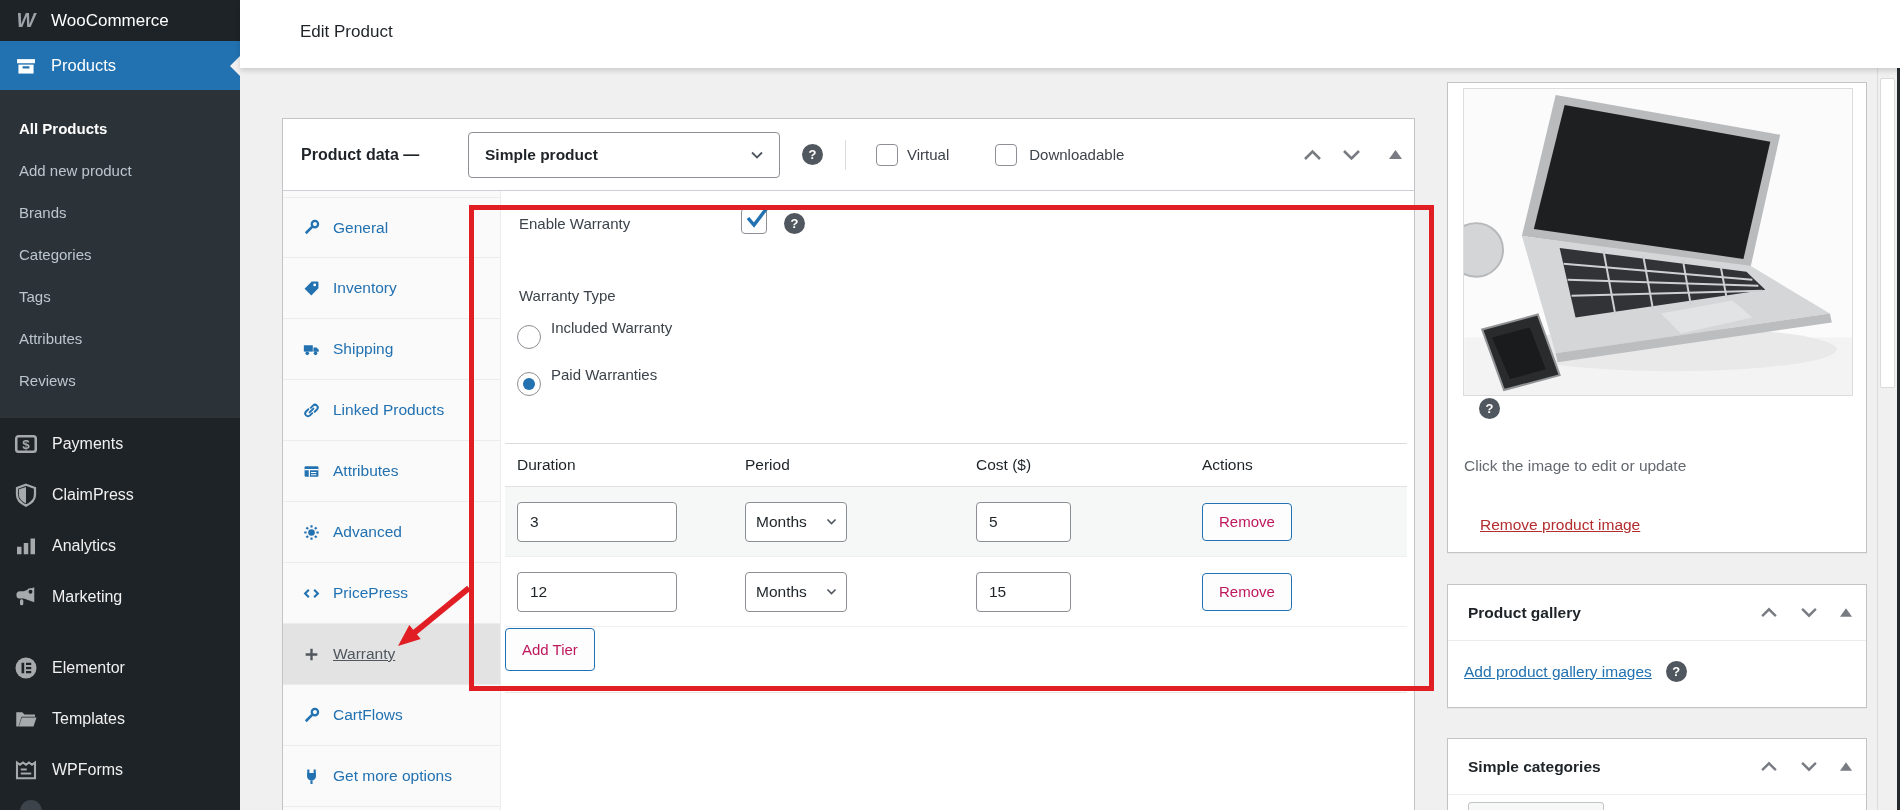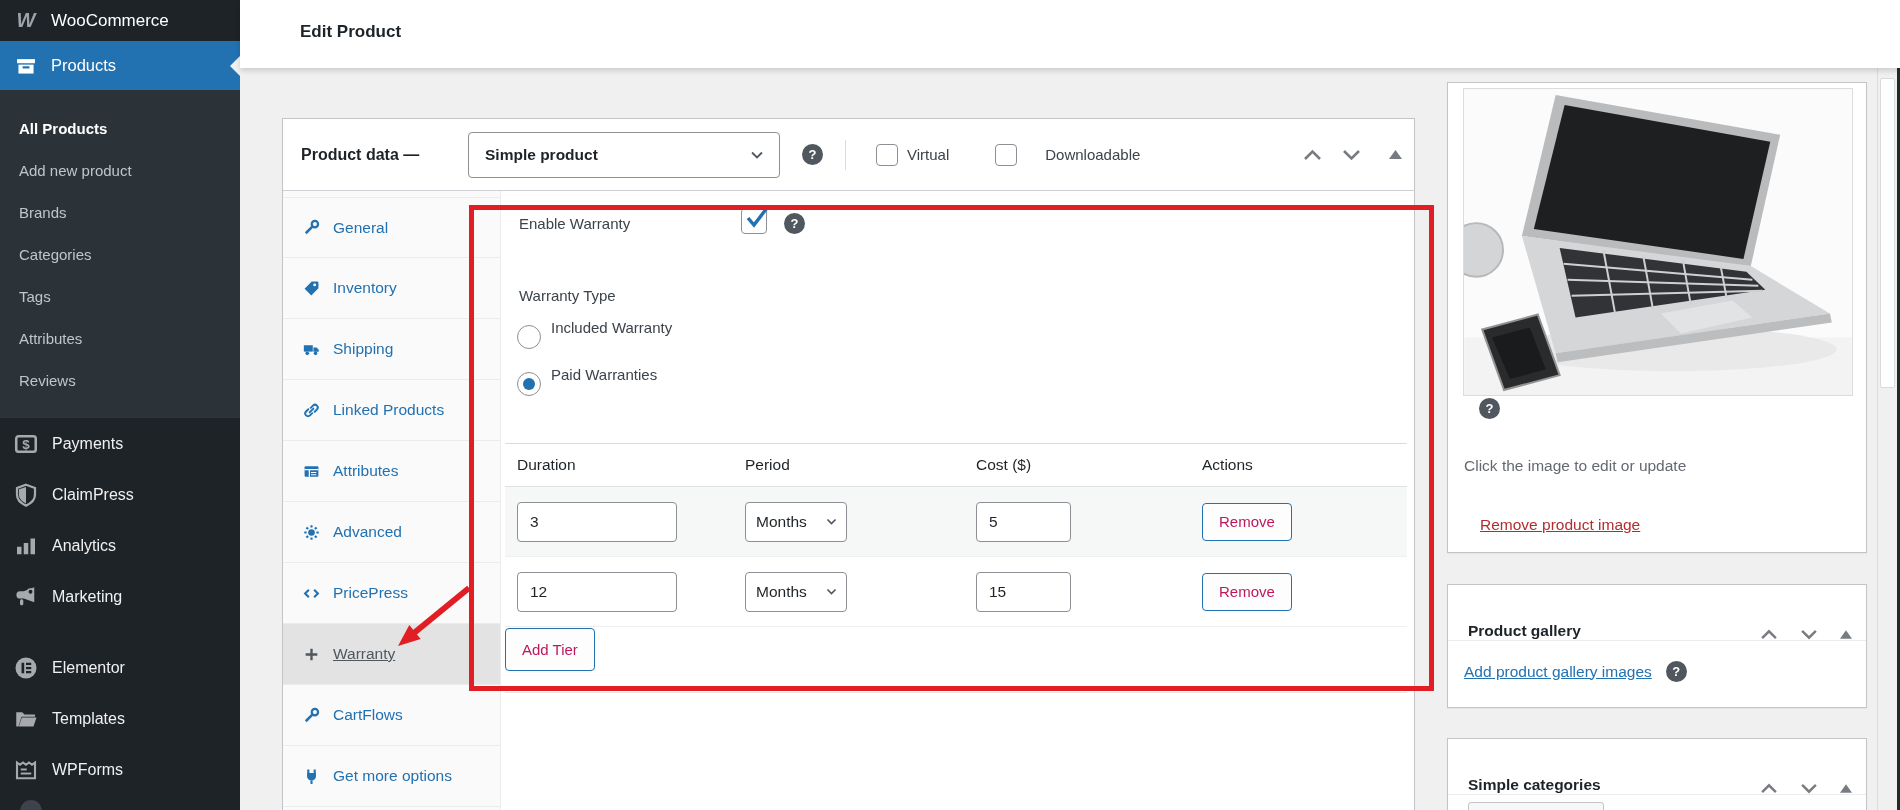--- a/index.html
+++ b/index.html
@@ -16,21 +16,21 @@
   .submenu { background:#2c3338; padding:18px 0 16px 0; }
   .submenu .sub-item { height:42px; line-height:42px; padding-left:19px; font-size:15px; color:#bcc6cf; cursor:pointer; }
   .submenu .sub-item.active { color:#fff; font-weight:bold; }
   .mainmenu .menu-item { height:51px; display:flex; align-items:center; padding-left:13px; gap:13px; font-size:16px; color:#f0f0f1; cursor:pointer; }
   .menu-gap { height:20px; }
   .micon { width:26px; height:26px; display:flex; align-items:center; justify-content:center; flex:none; }
   .collapse-hint { position:absolute; left:20px; bottom:-12px; width:22px; height:22px; border-radius:50%; background:#3c434a; }
 
   
   #topbar { position:absolute; left:240px; top:0; width:1660px; height:68px; background:#fff; box-shadow:0 3px 5px rgba(0,0,0,0.14); z-index:5; }
-  #topbar .tb-title { position:absolute; left:60px; top:22px; font-size:17px; font-weight:bold; color:#1d2327; }
+  #topbar .tb-title { position:absolute; left:60px; top:22px; font-size:17px; font-weight:normal; color:#1d2327; }
   .tb-action { position:absolute; top:8px; width:110px; text-align:center; color:#50575e; cursor:pointer; }
   .tb-action .lbl { font-size:14.5px; margin-top:5px; color:#646970; }
   #tb-activity { left:1655px; }
 
   
   #panel { position:absolute; left:282px; top:118px; width:1133px; height:692px; background:#fff; border:1px solid #c3c4c7; box-shadow:0 1px 1px rgba(0,0,0,.04); }
   #panel-header { height:72px; display:flex; align-items:center; border-bottom:1px solid #ccd0d4; padding:0 8px 0 18px; }
   #pd-title { font-size:16px; font-weight:bold; color:#1d2327; width:167px; }
   .pd-select { width:312px; height:46px; border:1px solid #8c8f94; border-radius:4px; background:#fff; display:flex; align-items:center; justify-content:space-between; padding:0 14px 0 16px; font-size:15.5px; font-weight:600; color:#1d2327; cursor:pointer; }
   .help-tip { width:21px; height:21px; border-radius:50%; background:#50575e; color:#fff; font-size:13px; font-weight:bold; display:flex; align-items:center; justify-content:center; flex:none; cursor:default; }
@@ -71,21 +71,21 @@
   #red-rect { position:absolute; left:469px; top:205px; width:965px; height:486px; border:5px solid #e01e24; pointer-events:none; z-index:8; }
   #red-arrow { position:absolute; left:370px; top:570px; width:130px; height:95px; pointer-events:none; z-index:9; }
 
   
   .box { position:absolute; background:#fff; border:1px solid #c3c4c7; box-shadow:0 1px 1px rgba(0,0,0,.04); }
   #img-box { left:1447px; top:82px; width:420px; height:471px; }
   #img-box .pimg { position:absolute; left:15px; top:5px; width:390px; height:308px; border:1px solid #dcdcde; cursor:pointer; }
   #img-box .help-tip { position:absolute; left:31px; top:315px; }
   #img-hint { position:absolute; left:16px; top:374px; font-size:15.5px; color:#646970; }
   #img-remove { position:absolute; left:32px; top:433px; font-size:15.5px; color:#b32d2e; text-decoration:underline; cursor:pointer; }
-  .box-header { height:56px; display:flex; align-items:flex-end; justify-content:space-between; padding:0 14px 0 20px; border-bottom:1px solid #ececec; }
+  .box-header { height:56px; display:flex; align-items:center; justify-content:space-between; padding:0 14px 0 20px; border-bottom:1px solid #ececec; }
   .box-title { font-size:15.5px; font-weight:bold; color:#1d2327; }
   .box-arrows { display:flex; align-items:center; gap:22px; }
   #gallery-box { left:1447px; top:584px; width:420px; height:124px; }
   #gallery-body { display:flex; align-items:center; gap:14px; padding:20px 0 0 16px; }
   #gallery-link { font-size:15.5px; color:#2271b1; text-decoration:underline; cursor:pointer; }
   #cats-box { left:1447px; top:738px; width:420px; height:120px; }
   #cats-partial { position:absolute; left:20px; top:63px; width:136px; height:40px; border:1px solid #c3c4c7; background:#f6f7f7; border-radius:3px 3px 0 0; }
 
   
   #scroll-track { position:absolute; left:1877px; top:68px; width:20px; height:742px; background:#f0f0f1; border-left:1px solid #dcdcde; }
@@ -216,21 +216,21 @@
         <span>Simple product</span>
         <svg width="16" height="16" viewBox="0 0 16 16">
             <path d="M3 5.5 8 10.5 13 5.5" fill="none" stroke="#50575e" stroke-width="1.8"></path>
           </svg>
       </div>
       <span class="help-tip" style="margin-left:22px">?</span>
       <span class="hdr-divider"></span>
       <span class="cb" style="margin-left:30px"></span>
       <span class="cb-label" style="margin-left:9px">Virtual</span>
       <span class="cb" style="margin-left:46px"></span>
-      <span class="cb-label" style="margin-left:28px">Downloadable</span>
+      <span class="cb-label" style="margin-left:12px">Downloadable</span>
       <div class="hdr-arrows">
         <span class="ah">
             <svg width="19" height="12" viewBox="0 0 19 12">
               <path d="M2 10 9.5 2.5 17 10" fill="none" stroke="#787c82" stroke-width="2.6"></path>
             </svg>
           </span>
         <span class="ah">
             <svg width="19" height="12" viewBox="0 0 19 12">
               <path d="M2 2 9.5 9.5 17 2" fill="none" stroke="#787c82" stroke-width="2.6"></path>
             </svg>

